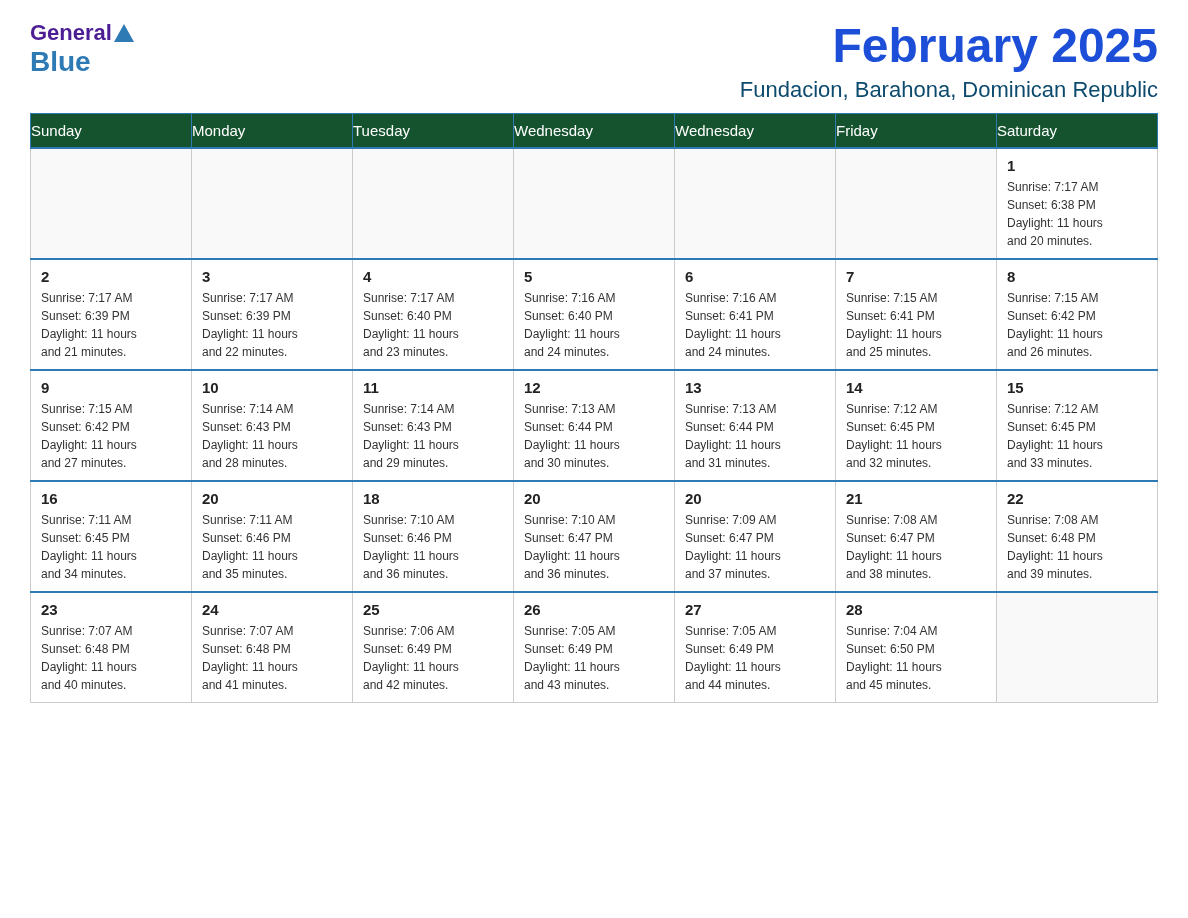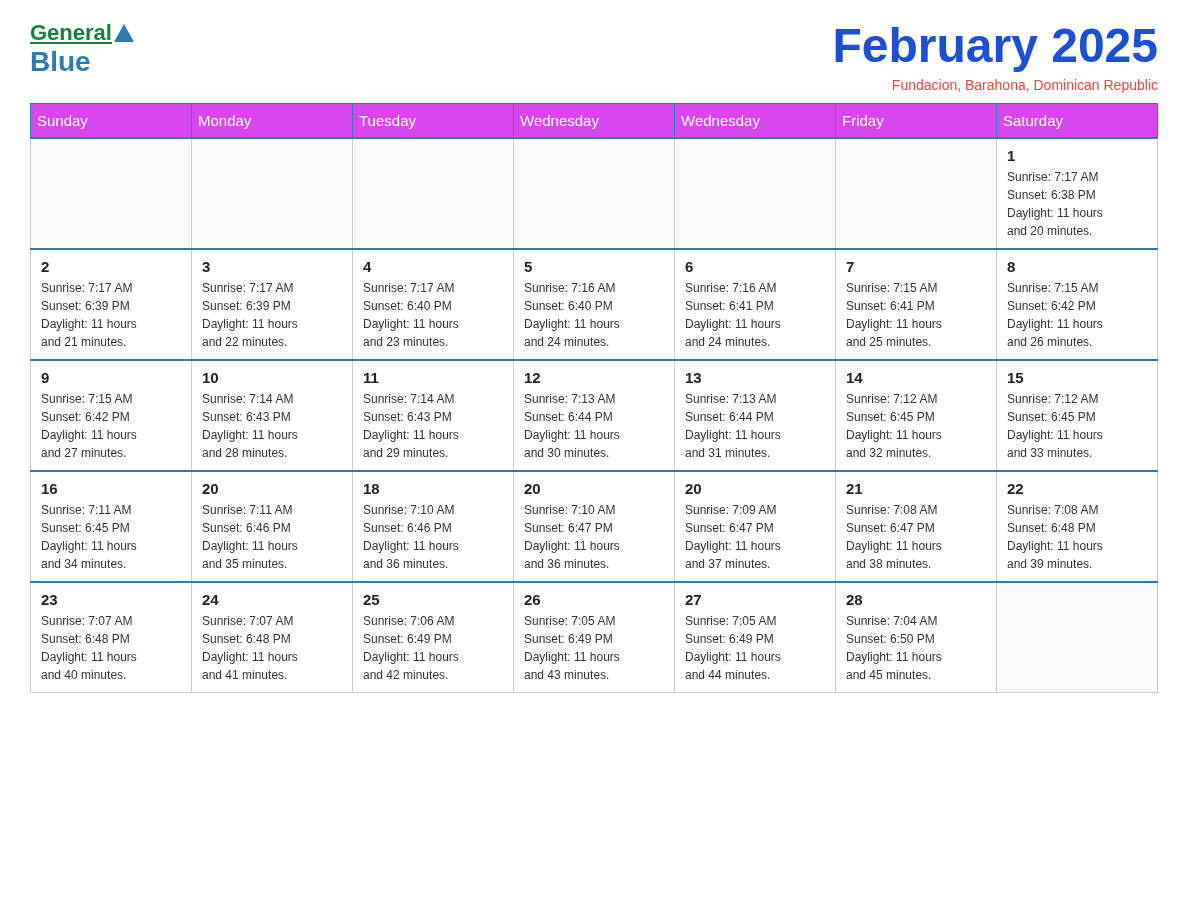--- a/index.html
+++ b/index.html
@@ -21,21 +21,21 @@
       flex-direction: column;
       align-items: flex-start;
     }
     .logo-text {
       display: flex;
       align-items: center;
       font-size: 22px;
       font-weight: bold;
       color: #333;
     }
-    .logo-general { color: #15803d; text-decoration: underline; }
+    .logo-general { color: #4c1d95; }
     .logo-triangle {
       display: inline-block;
       width: 0;
       height: 0;
       border-left: 10px solid transparent;
       border-right: 10px solid transparent;
       border-bottom: 18px solid #2d7ab5;
       margin: 0 2px;
       vertical-align: middle;
     }
@@ -47,35 +47,35 @@
     .title-section {
       text-align: right;
     }
     .month-title {
       font-size: 48px;
       font-weight: bold;
       color: #1d4ed8;
       line-height: 1.1;
     }
     .location {
-      font-size: 14px;
-      color: #ef4444;
+      font-size: 22px;
+      color: #0c4a6e;
       margin-top: 4px;
       text-align: right;
     }
     .calendar {
       width: 100%;
       border-collapse: collapse;
       margin-top: 10px;
     }
     .calendar th {
-      background-color: #d946ef;
+      background-color: #14532d;
       color: #fff;
       text-align: left;
-      padding: 8px 6px;
+      padding: 8px 0;
       font-size: 15px;
       font-weight: normal;
       border: 1px solid #2d7ab5;
     }
     .calendar td {
       vertical-align: top;
       padding: 8px 10px;
       border: 1px solid #ccc;
       font-size: 12px;
       color: #333;

